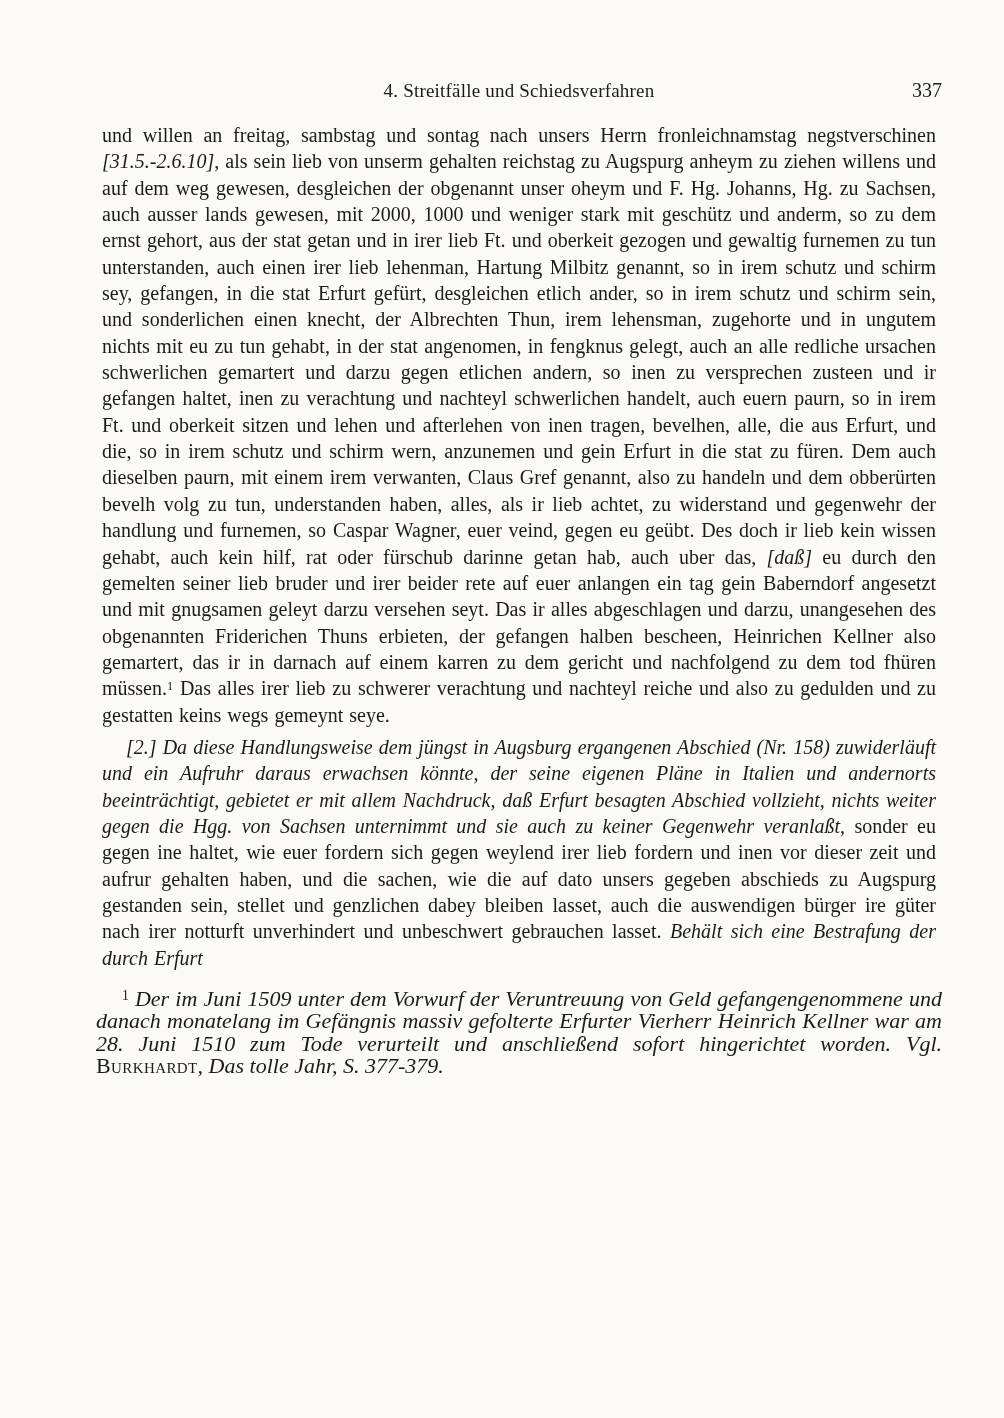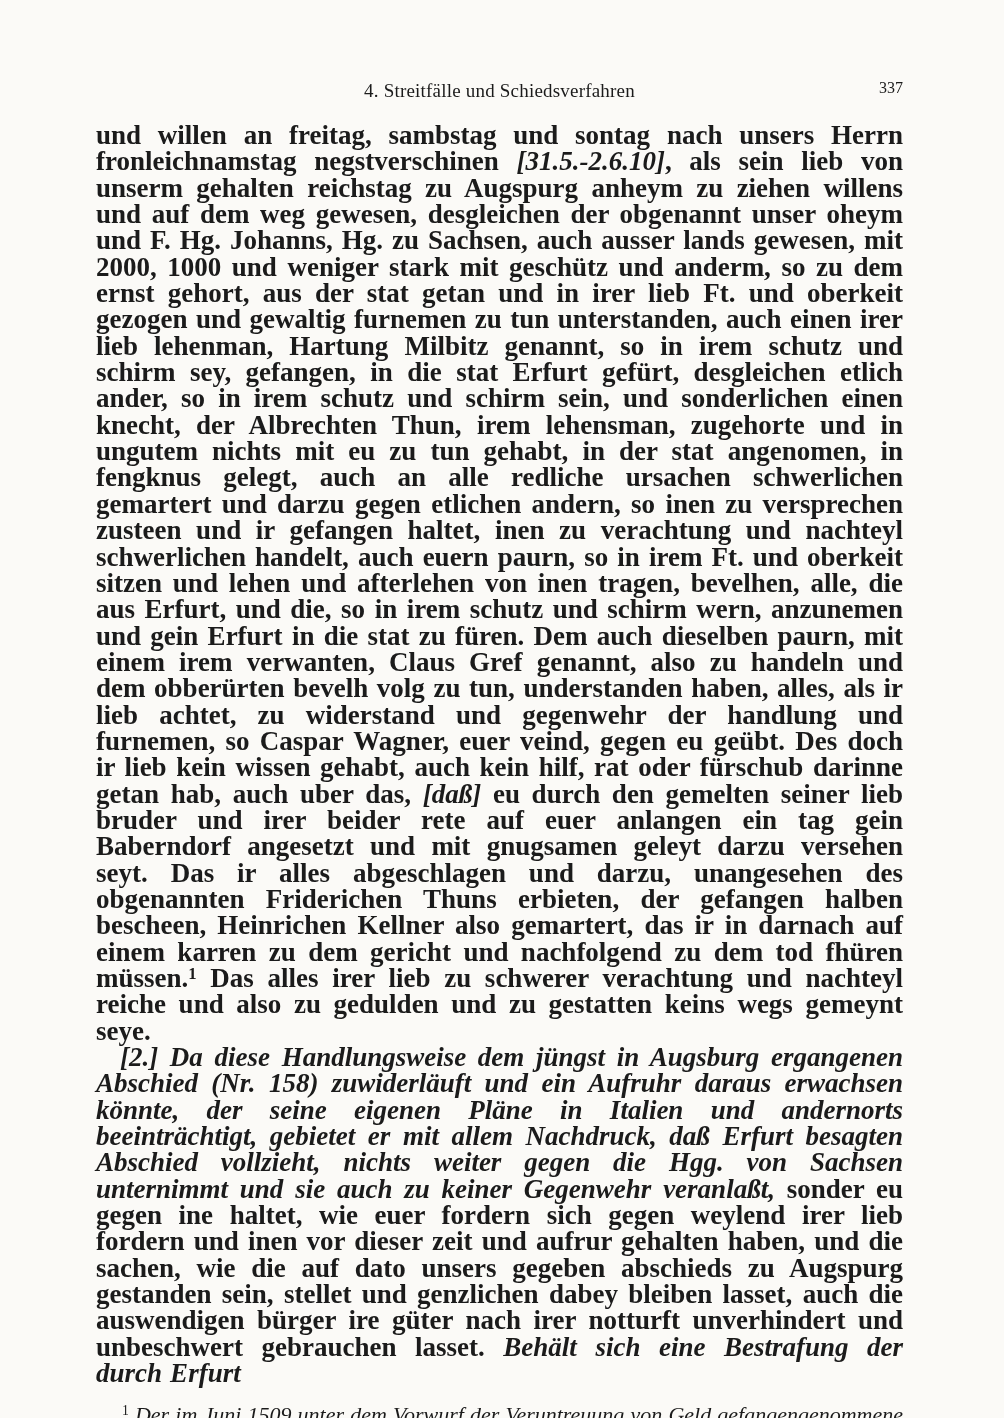--- a/index.html
+++ b/index.html
@@ -9,45 +9,44 @@
     height: 1418px;
     background: #fbfaf7;
     color: #1b1b1b;
     font-family: "Liberation Serif", "DejaVu Serif", serif;
     overflow: hidden;
   }
   .page {
     position: relative;
     width: 100%;
     height: 100%;
-    padding: 80px 101px 0 96px;
+    padding: 80px 62px 0 96px;
   }
   .page-header {
     position: relative;
     height: 26px;
     margin-bottom: 16px;
   }
   .chapter-title {
     text-align: center;
     font-size: 19px;
     letter-spacing: 0.2px;
   }
   .page-number {
     position: absolute;
     right: 0;
     top: -1px;
-    font-size: 16px;
+    font-size: 20px;
   }
   .page-body p.para {
-    margin: 0;
+    margin: 6px;
     text-align: justify;
-    font-size: 27px;
+    font-size: 20px;
     line-height: 26.35px;
     word-spacing: 0.05em;
-    font-weight: bold;
   }
   .page-body .para.indent { text-indent: 24px; }
   .seg-italic { font-style: italic; }
   .seg-smallcaps { font-variant: small-caps; letter-spacing: 0.4px; font-style: normal; }
   sup.seg-sup {
     font-size: 0.62em;
     line-height: 0;
     vertical-align: baseline;
     position: relative;
     top: -0.45em;

